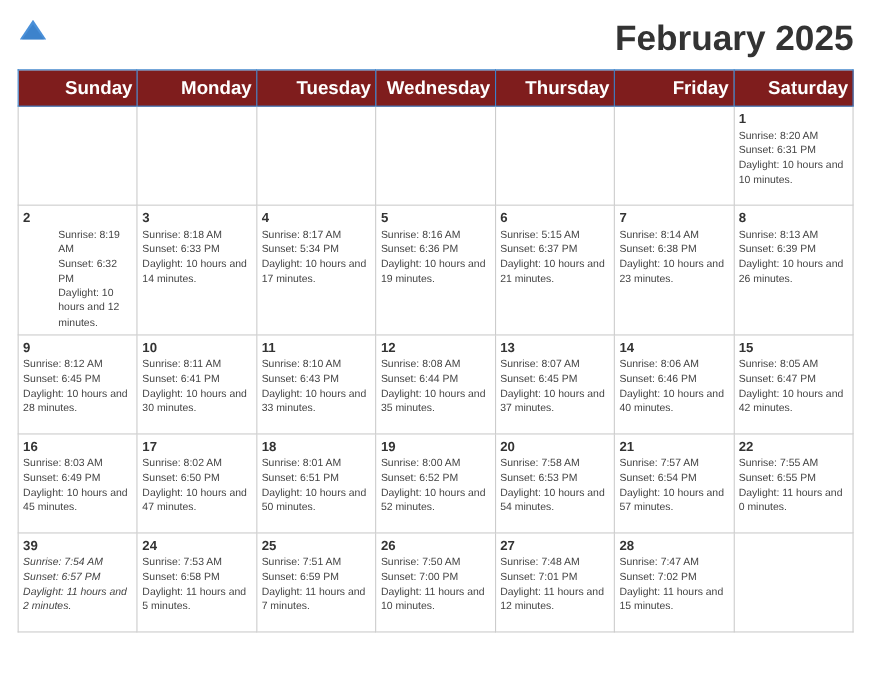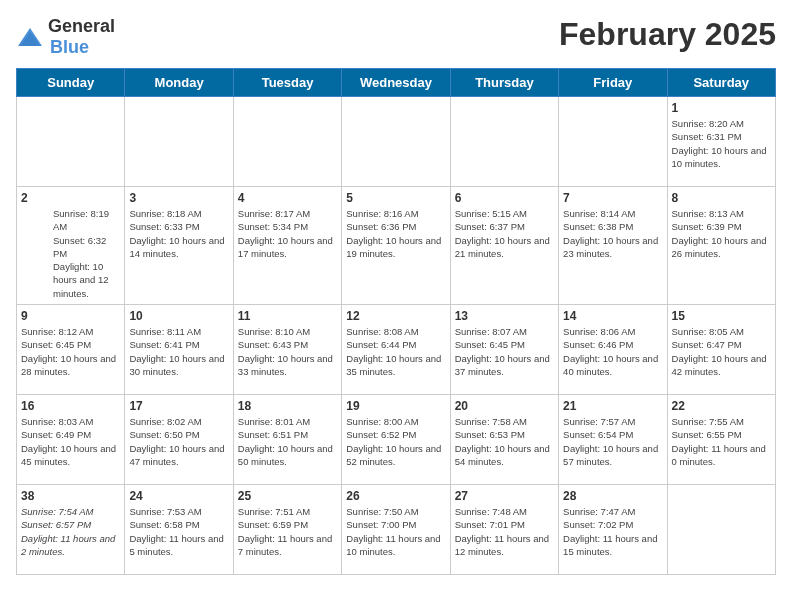--- a/index.html
+++ b/index.html
@@ -36,26 +36,26 @@
     .subtitle {
       font-size: 15px;
       color: #555;
     }
     table {
       width: 100%;
       border-collapse: collapse;
       table-layout: fixed;
     }
     thead tr th {
-      background-color: #0369a1;
+      background-color: #7f1d1d;
       color: #fff;
-      font-size: 13px;
+      font-size: 17px;
       font-weight: bold;
       padding: 6px 4px;
-      text-align: center;
+      text-align: right;
       border: 1px solid #3a80c9;
     }
     tbody tr td {
       border: 1px solid #ccc;
       vertical-align: top;
       padding: 4px;
       height: 90px;
       font-size: 10px;
       color: #333;
       background: #fff;
@@ -80,24 +80,20 @@
   </style>
 </head>
 <body>
 
 <div class="header-area">
   <div class="logo">
     <svg class="logo-icon" viewBox="0 0 28 22" xmlns="http://www.w3.org/2000/svg">
       <polygon points="14,2 26,20 2,20" fill="#4a90d9"></polygon>
       <polygon points="14,6 24,20 4,20" fill="#2a70b9" opacity="0.4"></polygon>
     </svg>
-    <div>
-      <span style="font-size:18px;font-weight:bold;color:#333;">General</span><br>
-      <span style="font-size:18px;font-weight:bold;color:#4a90d9;margin-left:2px;">Blue</span>
-    </div>
   </div>
   <div class="title-area">
     <div class="main-title">February 2025</div>
   </div>
 </div>
 
 <table>
   <thead>
     <tr>
     <th>Sunday</th>
@@ -251,21 +247,21 @@
         </td>
         <td>
           <div class="day-number">22</div>
           <div class="day-info" style="white-space: pre-line;">Sunrise: 7:55 AM
 Sunset: 6:55 PM
 Daylight: 11 hours and 0 minutes.</div>
         </td>
       </tr>
       <tr>
         <td>
-          <div class="day-number">38</div>
+          <div class="day-number">39</div>
           <div class="day-info" style="white-space: pre-line; font-style: italic;">Sunrise: 7:54 AM
 Sunset: 6:57 PM
 Daylight: 11 hours and 2 minutes.</div>
         </td>
         <td>
           <div class="day-number">24</div>
           <div class="day-info" style="white-space: pre-line;">Sunrise: 7:53 AM
 Sunset: 6:58 PM
 Daylight: 11 hours and 5 minutes.</div>
         </td>

